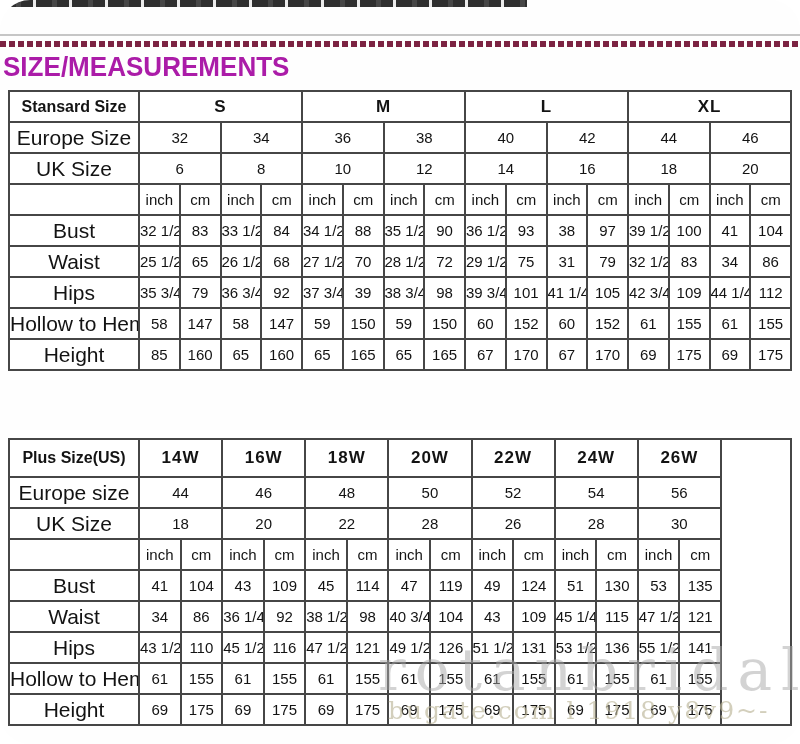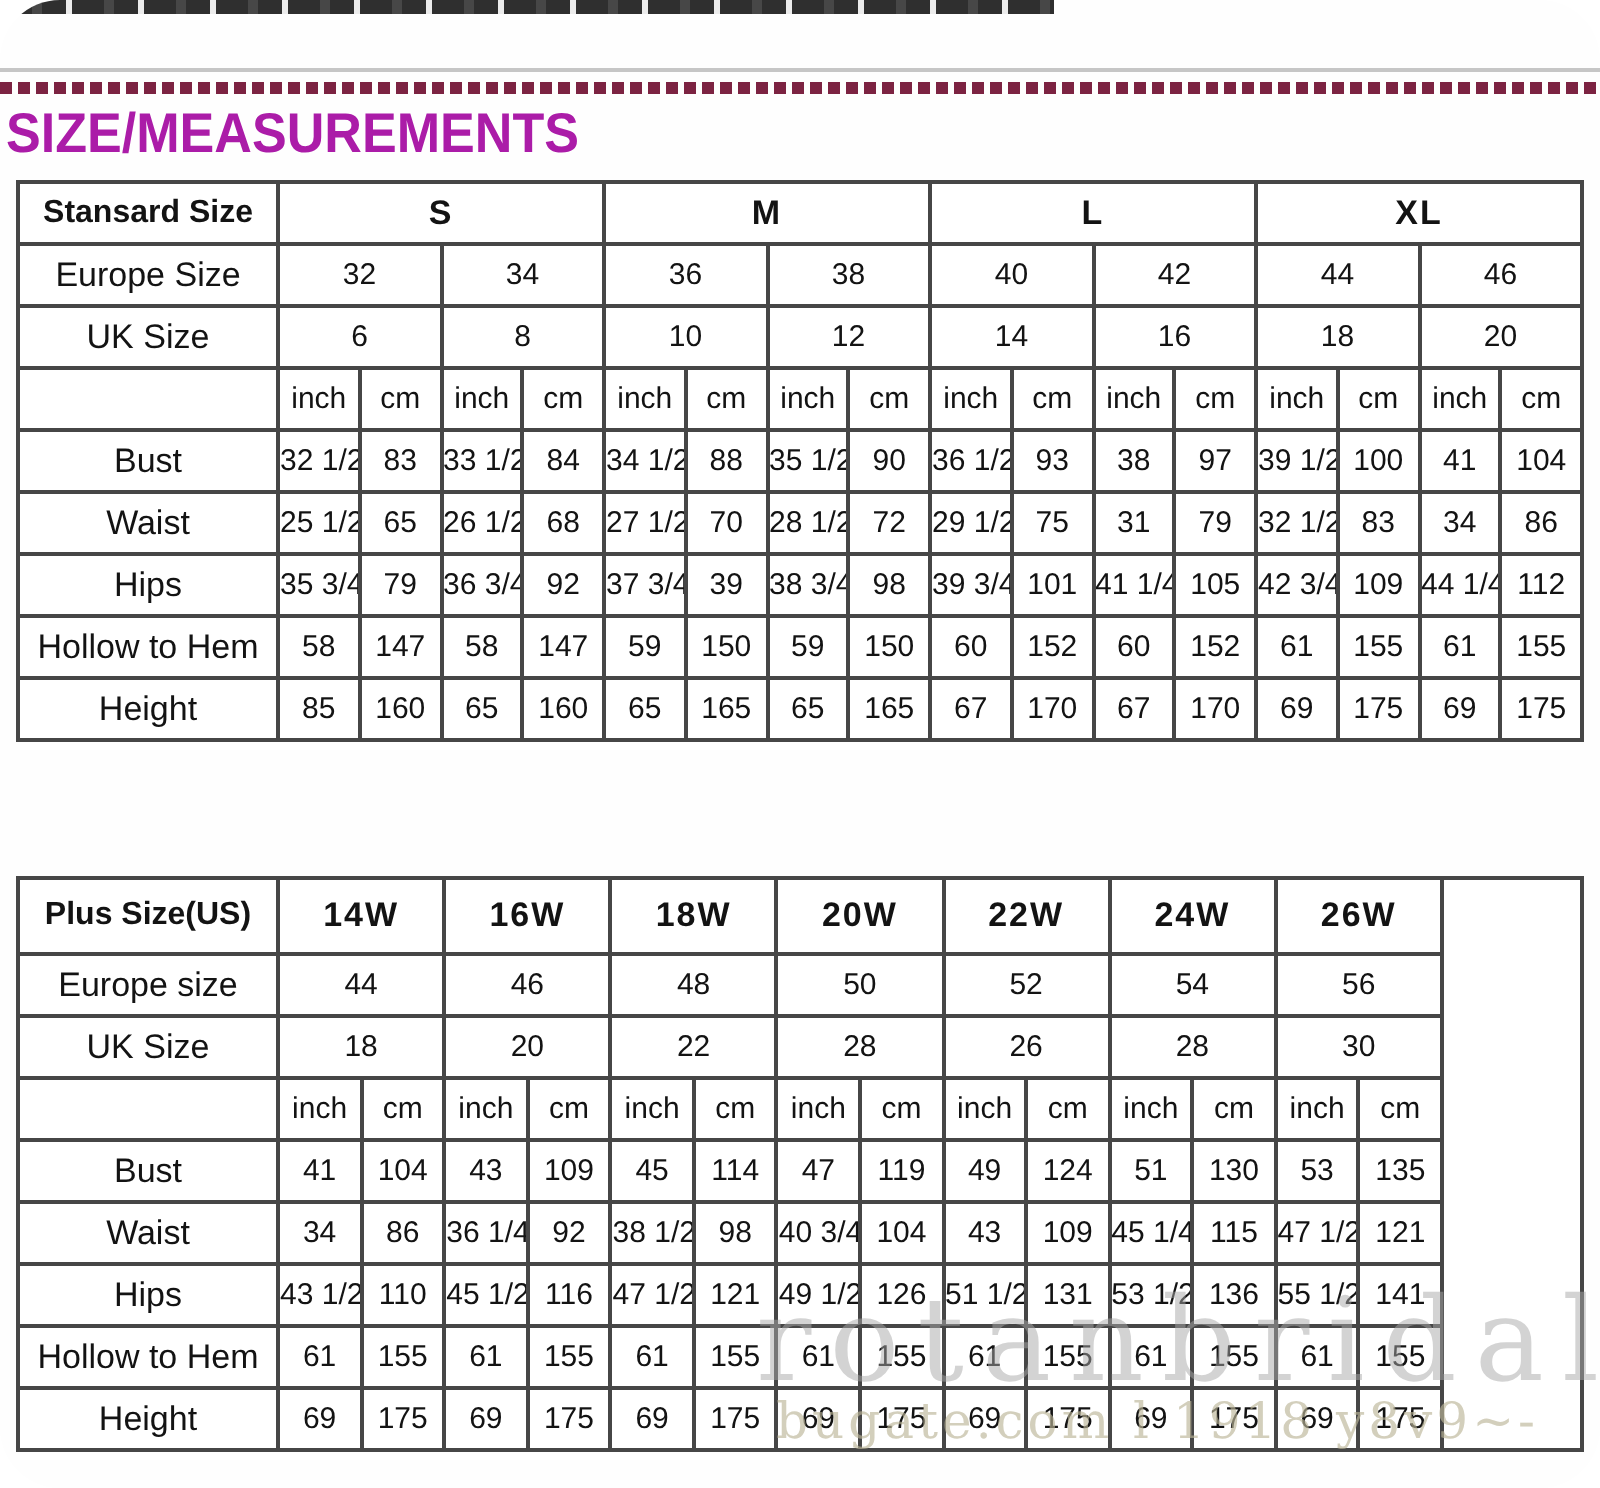--- a/index.html
+++ b/index.html
@@ -16,21 +16,21 @@
 
   .title{position:absolute;top:51px;left:3px;font-size:28px;font-weight:bold;color:#ab1ca8;
     letter-spacing:0px;transform:scaleX(0.93);transform-origin:left center;white-space:nowrap;}
 
   table{position:absolute;left:8px;border-collapse:collapse;table-layout:fixed;background:#fff;
         border:2px solid #464646;}
   #table1{top:90px;width:784px;}
   #table2{top:438px;width:784px;}
   td{border:2px solid #464646;text-align:center;vertical-align:middle;font-size:15px;
      height:29px;padding:0;overflow:hidden;white-space:nowrap;background:#fff;color:#131313;}
-  td.lbl{font-size:17px;}
+  td.lbl{font-size:21px;}
   td.b{font-weight:bold;font-size:16px;}
   td.gh{font-size:17px;font-weight:bold;letter-spacing:1px;}
   tr.tall td{height:36px;margin-left:14px;}
 
   
   .wm-brand{position:absolute;top:636px;left:378px;font-family:"DejaVu Serif",serif;
     font-size:58px;color:rgba(168,168,168,0.50);letter-spacing:9px;pointer-events:none;white-space:nowrap;}
   .wm-site{position:absolute;top:696px;left:388px;font-family:"DejaVu Serif",serif;
     font-size:25px;color:rgba(187,181,152,0.65);letter-spacing:2px;pointer-events:none;white-space:nowrap;}
 </style>

